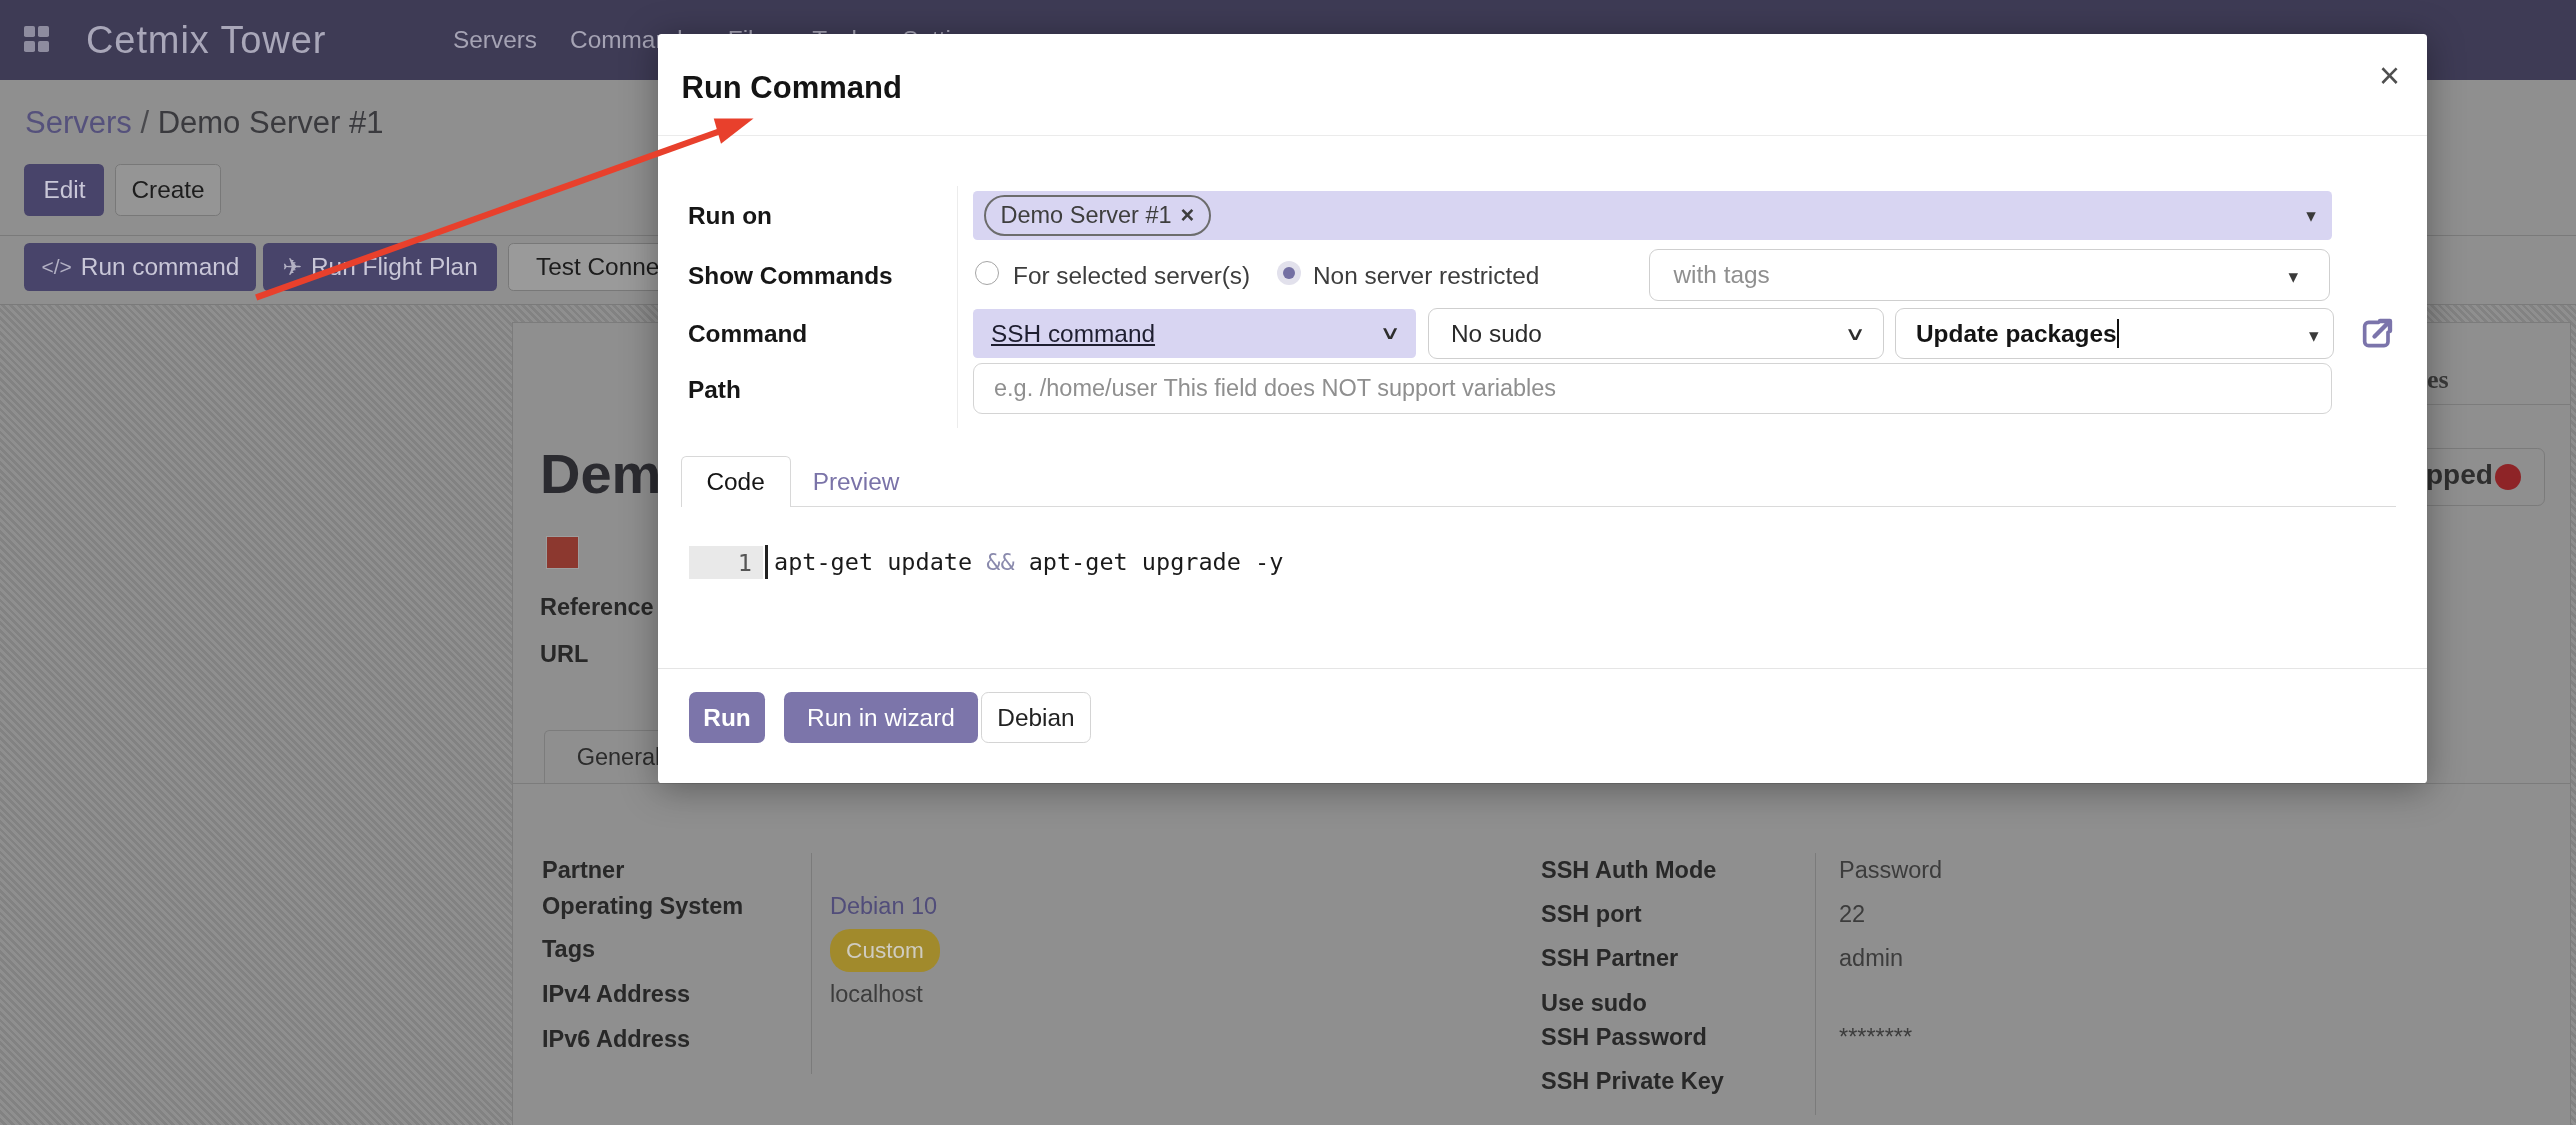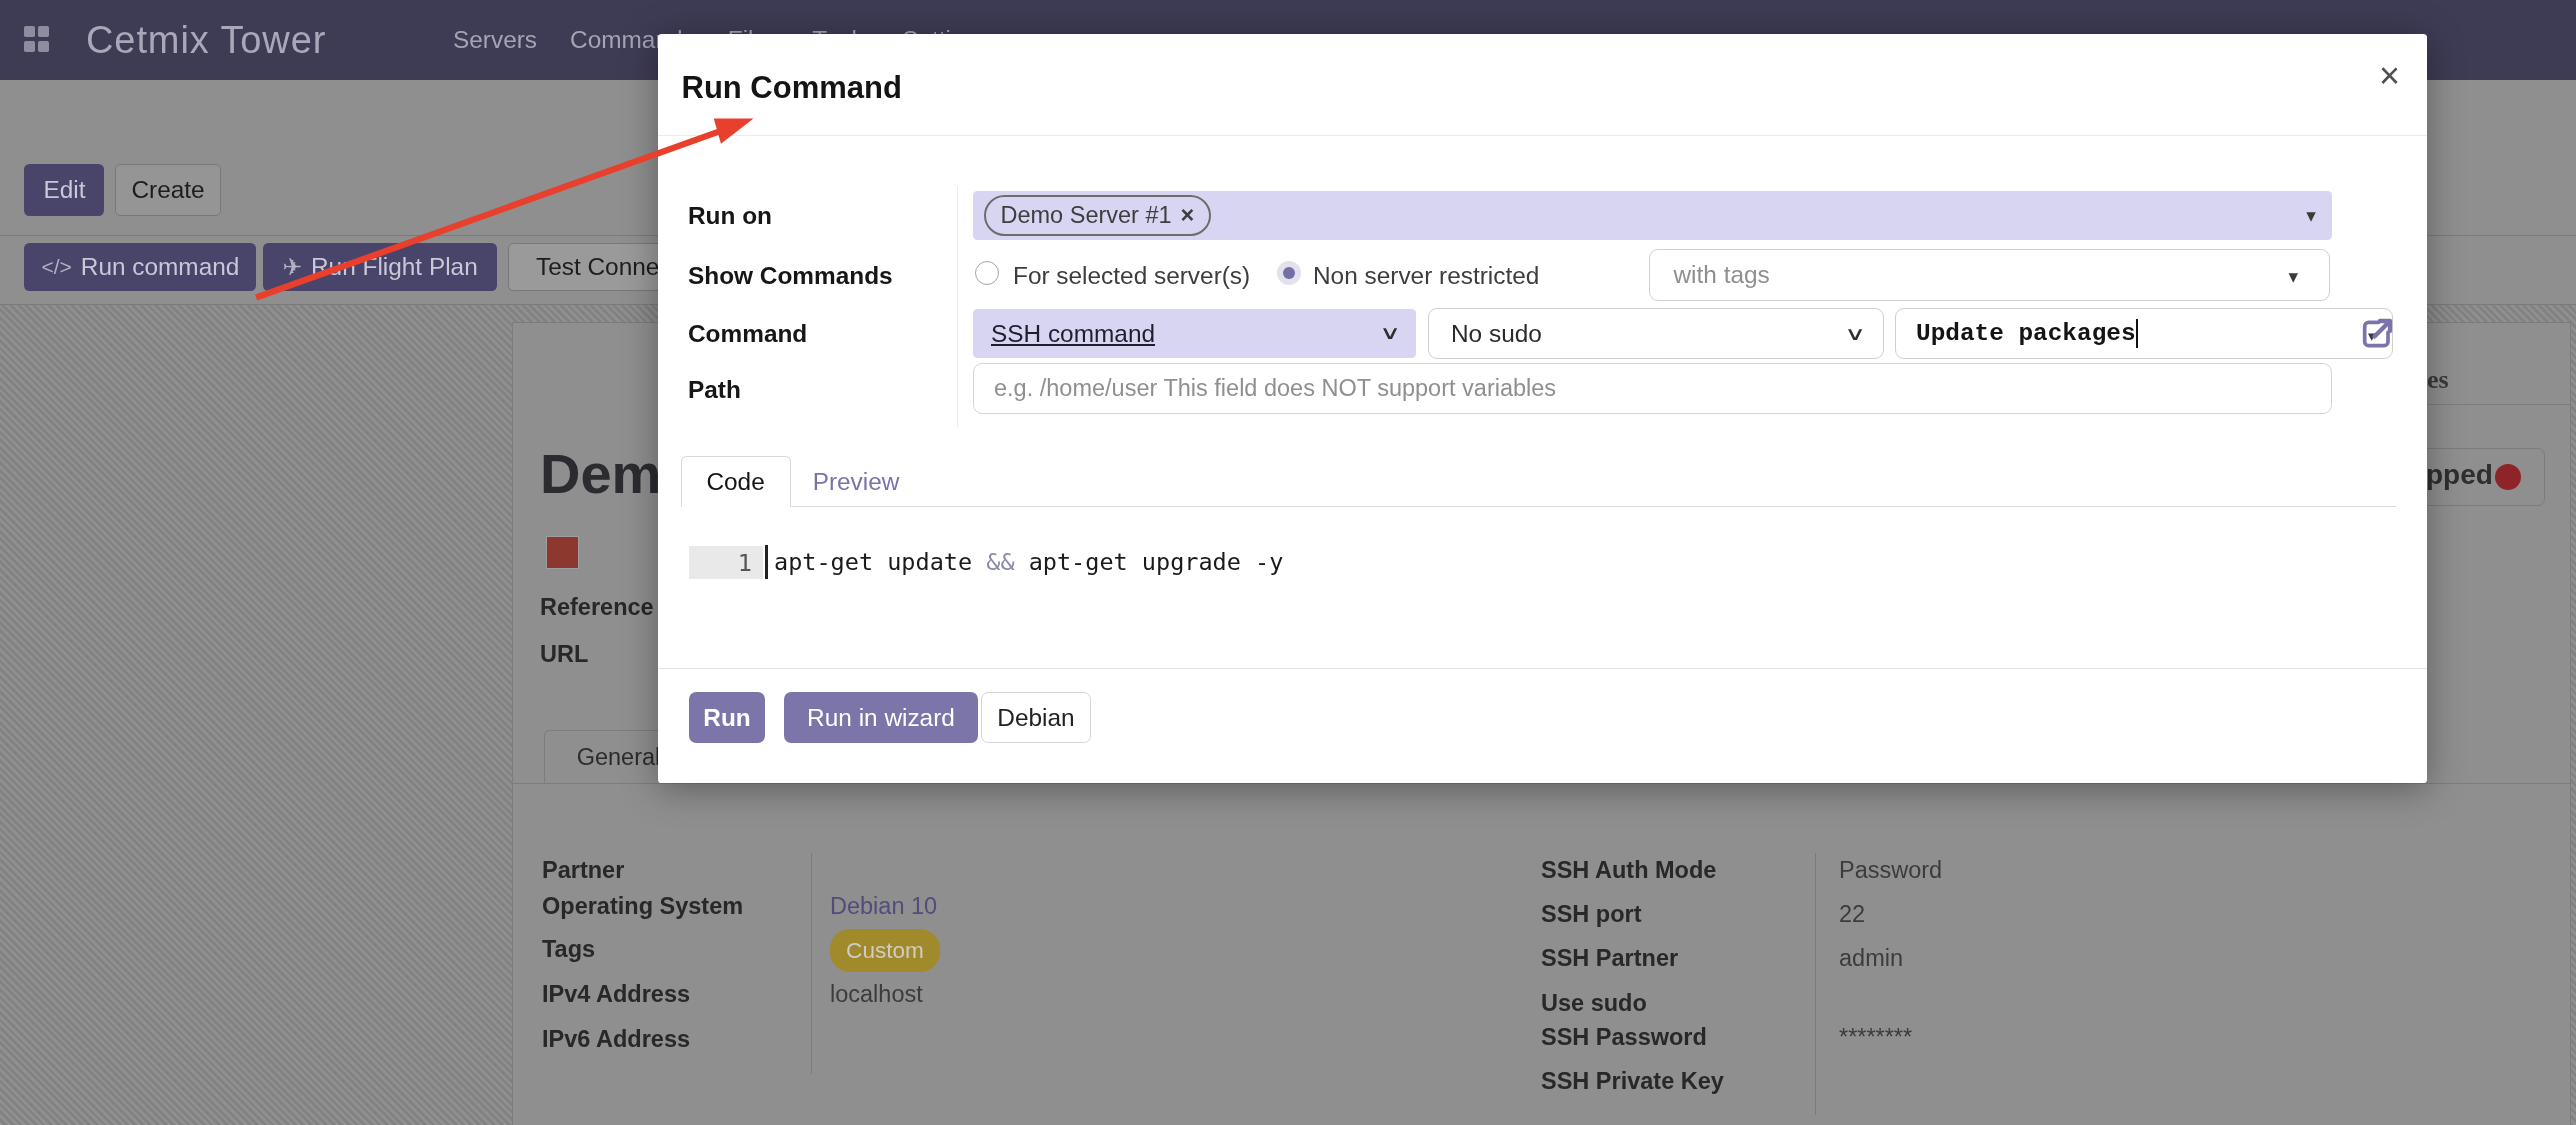--- a/index.html
+++ b/index.html
@@ -98,20 +98,25 @@
     <div class="brand">Cetmix Tower</div>
     <div class="topmenu">
       <span class="menu-item">Servers</span>
       <span class="menu-item">Commands</span>
       <span class="menu-item">Files</span>
       <span class="menu-item">Tools</span>
       <span class="menu-item">Settings</span>
     </div>
   </div>
 
+  <div class="breadcrumb">
+    <span class="bc-link">Servers</span>
+    <span class="bc-sep"> / </span>
+    <span class="bc-current">Demo Server #1</span>
+  </div>
   <div class="btn-dim-primary" style="left:24.4px;top:164px;width:80px;height:52px;">Edit</div>
   <div class="btn-dim-secondary" style="left:115px;top:164px;width:106px;height:52px;">Create</div>
   <div class="divider-h" style="top:235px;"></div>
 
   <div class="btn-dim-primary" style="left:24.4px;top:243px;width:232px;height:48px;">
     <span class="code-glyph">&lt;/&gt;</span>
     <span>Run command</span>
   </div>
   <div class="btn-dim-primary" style="left:263px;top:243px;width:234px;height:48px;">
     <span class="plane-glyph">✈</span>
@@ -184,21 +189,21 @@
 
     <div class="m-label" style="left:30px;top:286px;">Command</div>
     <div class="field-lav" style="left:315px;top:275px;width:443px;height:49px;">
       <span style="margin-left:18px;font-size:24.4px;color:#1e1e30;text-decoration:underline;">SSH command</span>
       <span class="chevron-thin" style="right:18px;top:11px;">∨</span>
     </div>
     <div class="field-white" style="left:770px;top:274px;width:456px;height:51px;">
       <span style="margin-left:22px;font-size:24.4px;color:#2b2b2b;">No sudo</span>
       <span class="chevron-thin" style="right:20px;top:11.8px;">∨</span>
     </div>
-    <div class="field-white" style="left:1237px;top:274px;width:498px;height:51px;font-family:Liberation Mono, monospace;">
+    <div class="field-white" style="left:1237px;top:274px;width:439px;height:51px;">
       <span style="margin-left:20px;font-size:24.4px;font-weight:600;color:#141414;">Update packages</span>
         <span class="text-cursor"></span>
       <span class="caret-filled" style="right:14.5px;top:14.5px;">▾</span>
     </div>
     <svg class="ext-link" viewBox="0 0 24 24">
       <path d="M13 5 H7 a2.4 2.4 0 0 0 -2.4 2.4 v9.2 a2.4 2.4 0 0 0 2.4 2.4 h9.2 a2.4 2.4 0 0 0 2.4 -2.4 V11" fill="none" stroke="#7b74ab" stroke-width="2.2" stroke-linecap="round"></path>
       <path d="M10.5 13.5 L19.5 4.5 M13.8 4.2 h6 v6" fill="none" stroke="#7b74ab" stroke-width="2.6" stroke-linecap="round" stroke-linejoin="round"></path>
     </svg>
 
     <div class="m-label" style="left:30px;top:342px;">Path</div>

